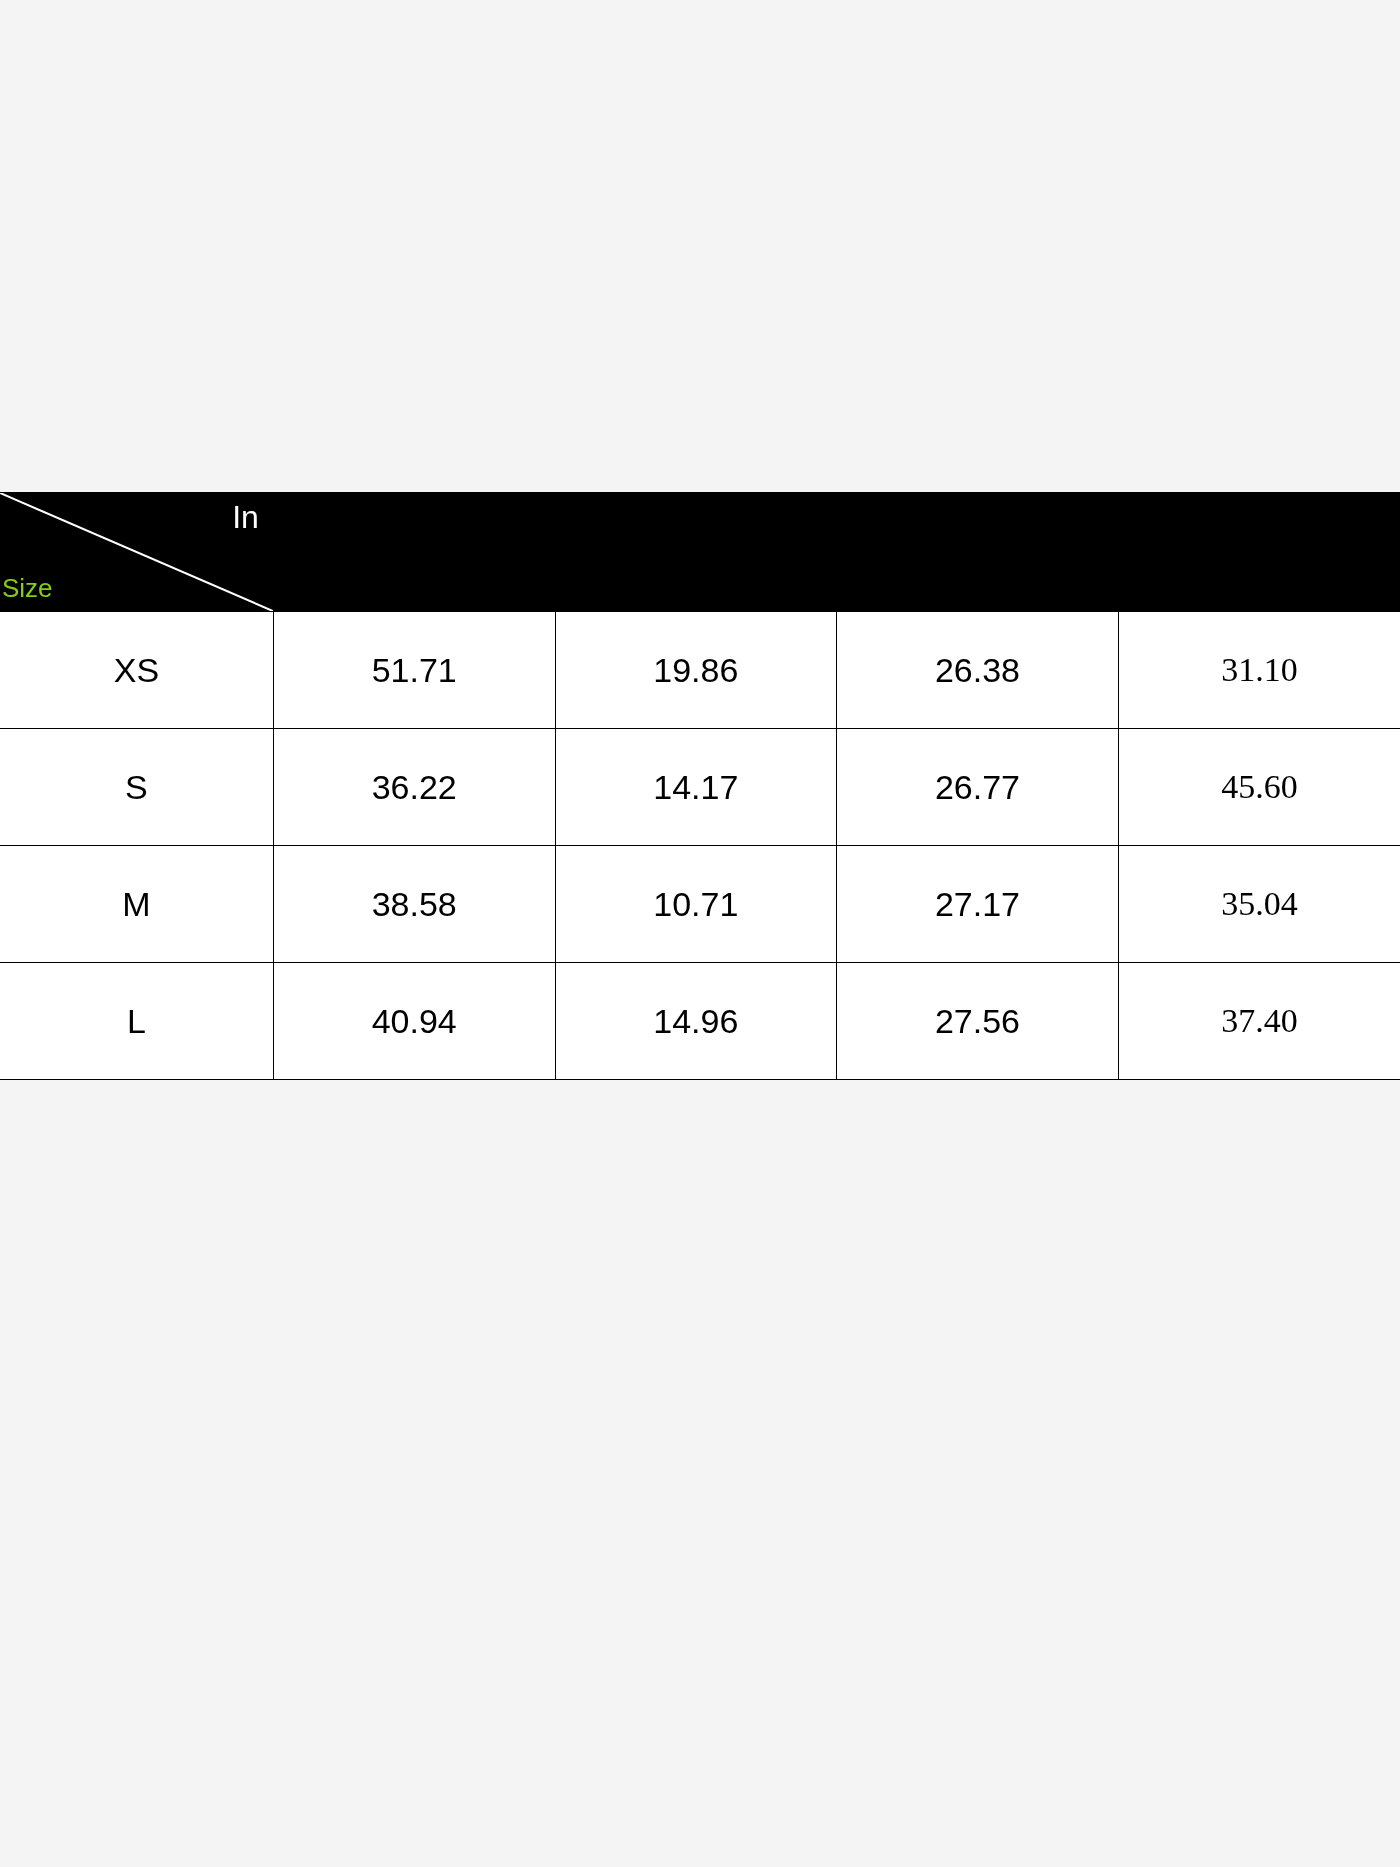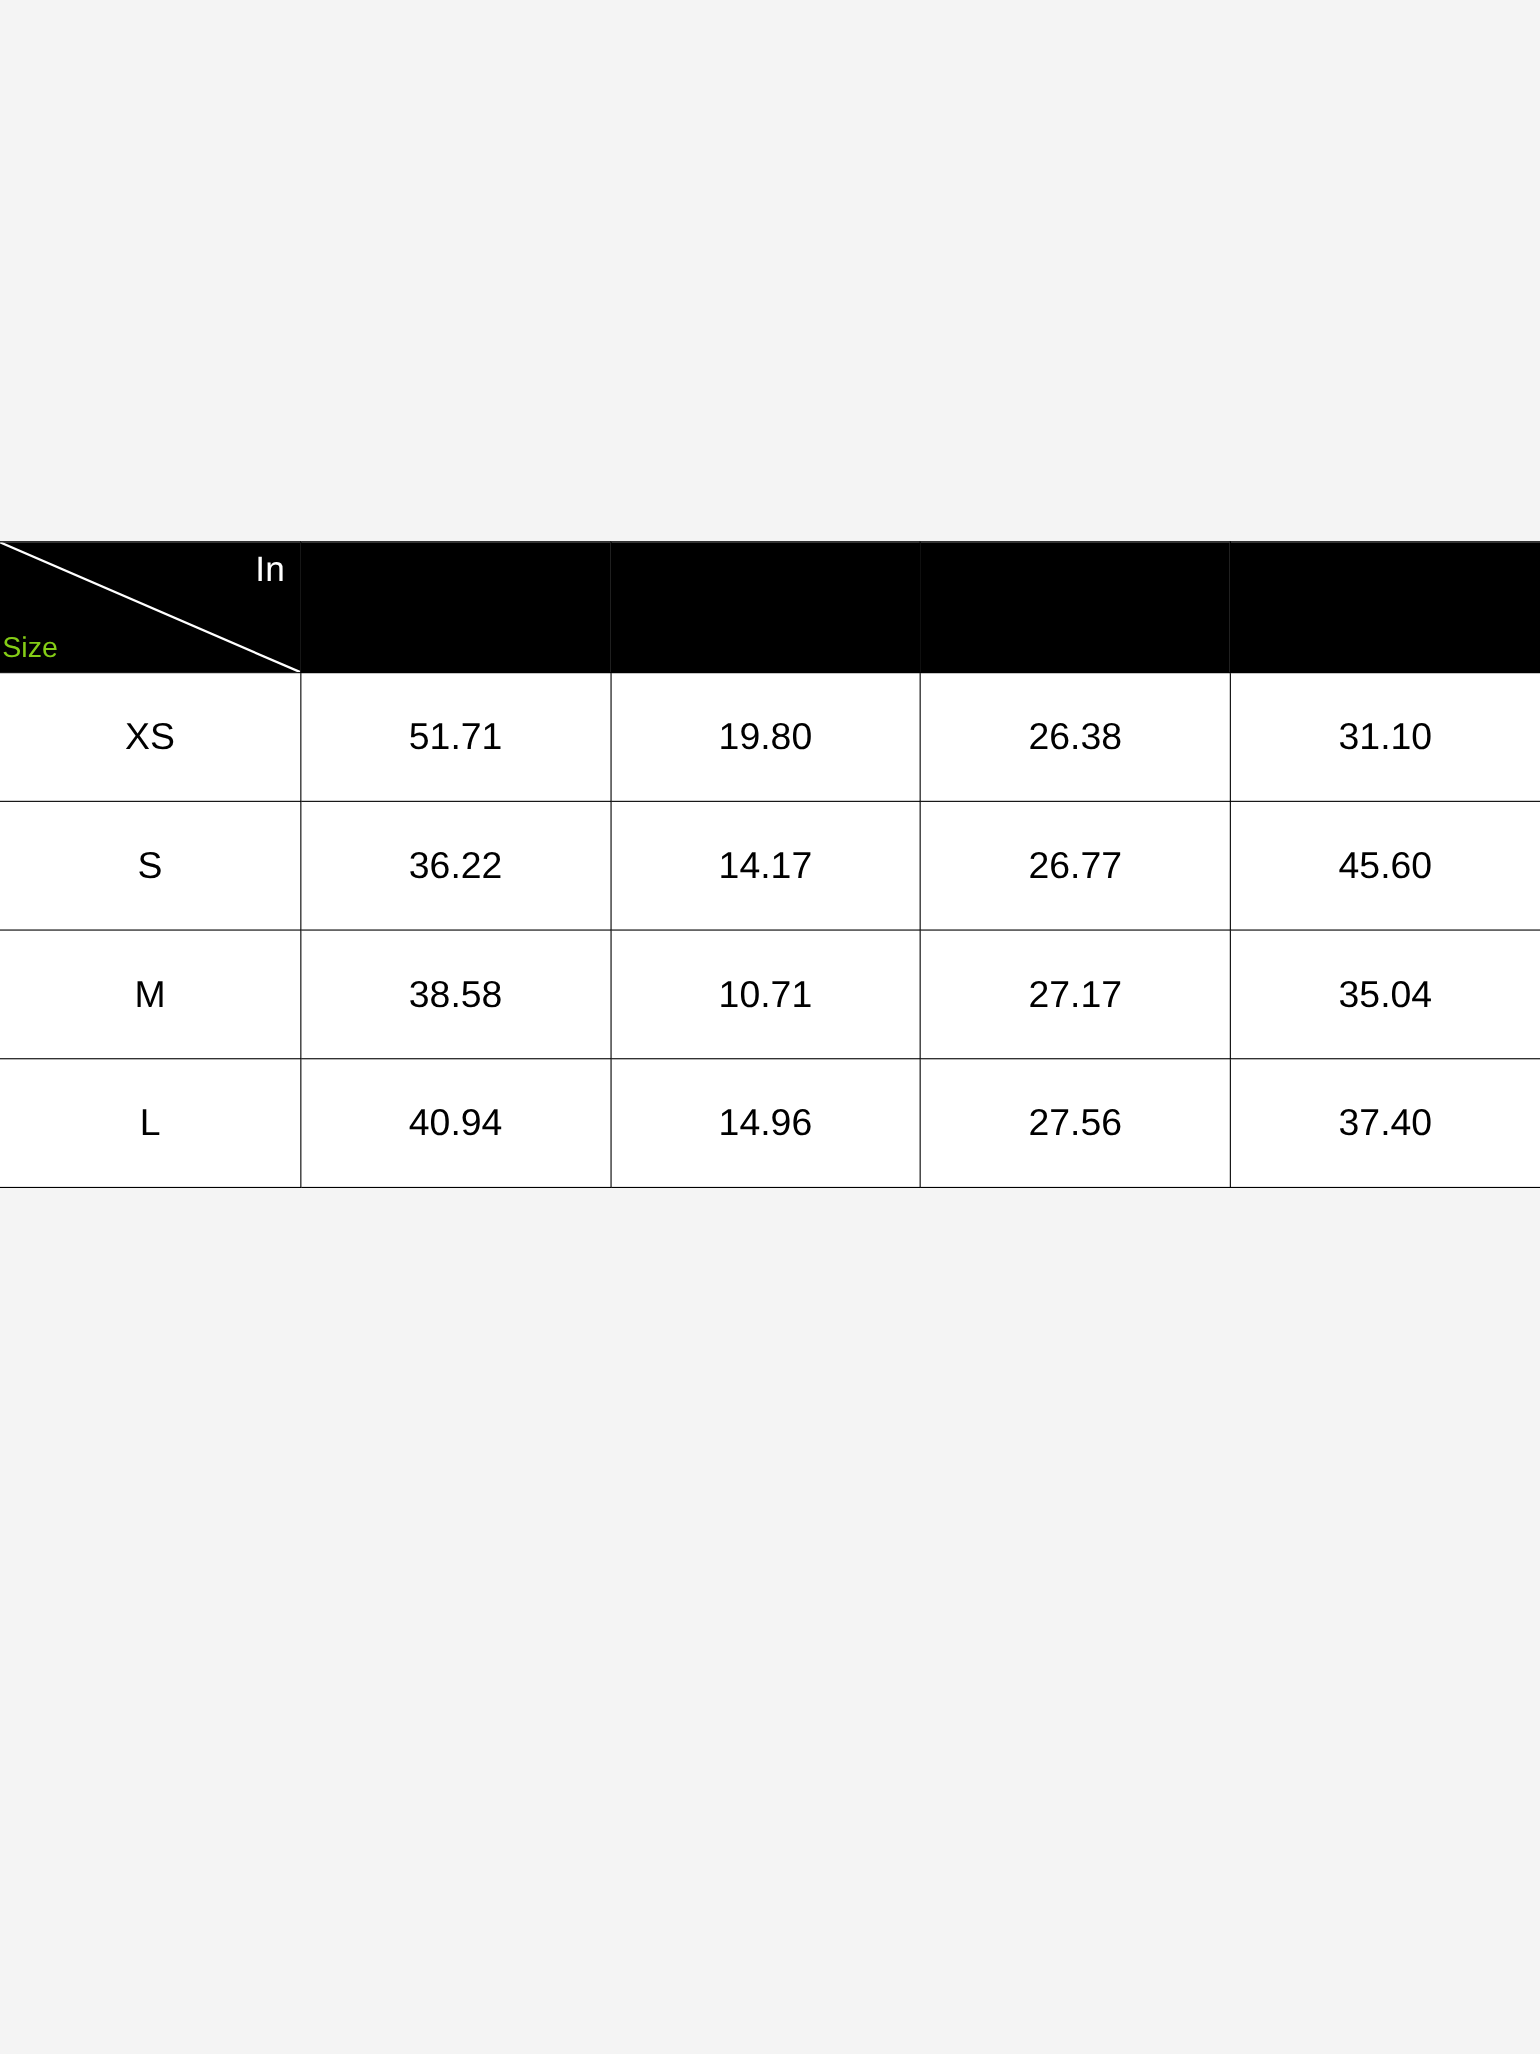--- a/index.html
+++ b/index.html
@@ -88,20 +88,21 @@
     height: 116px;
     background: #ffffff;
   }
 
   tbody td.size-cell {
     border-left: none;
     margin-top: 46px;
   }
   tbody tr td:last-child {
     border-right: none;
+    font-family: Liberation Serif, serif;
   }
   thead th:first-child {
     border-left: none;
   }
   thead th:last-child {
     border-right: none;
   }
 </style>
 </head>
 <body>
@@ -127,21 +128,21 @@
         <th>Bust</th>
         <th>Shoulder</th>
         <th>Length</th>
         <th>Waist</th>
       </tr>
     </thead>
     <tbody>
       <tr>
         <td class="size-cell">XS</td>
         <td>51.71</td>
-        <td>19.80</td>
+        <td>19.86</td>
         <td>26.38</td>
         <td>31.10</td>
       </tr>
       <tr>
         <td class="size-cell">S</td>
         <td>36.22</td>
         <td>14.17</td>
         <td>26.77</td>
         <td>45.60</td>
       </tr>

